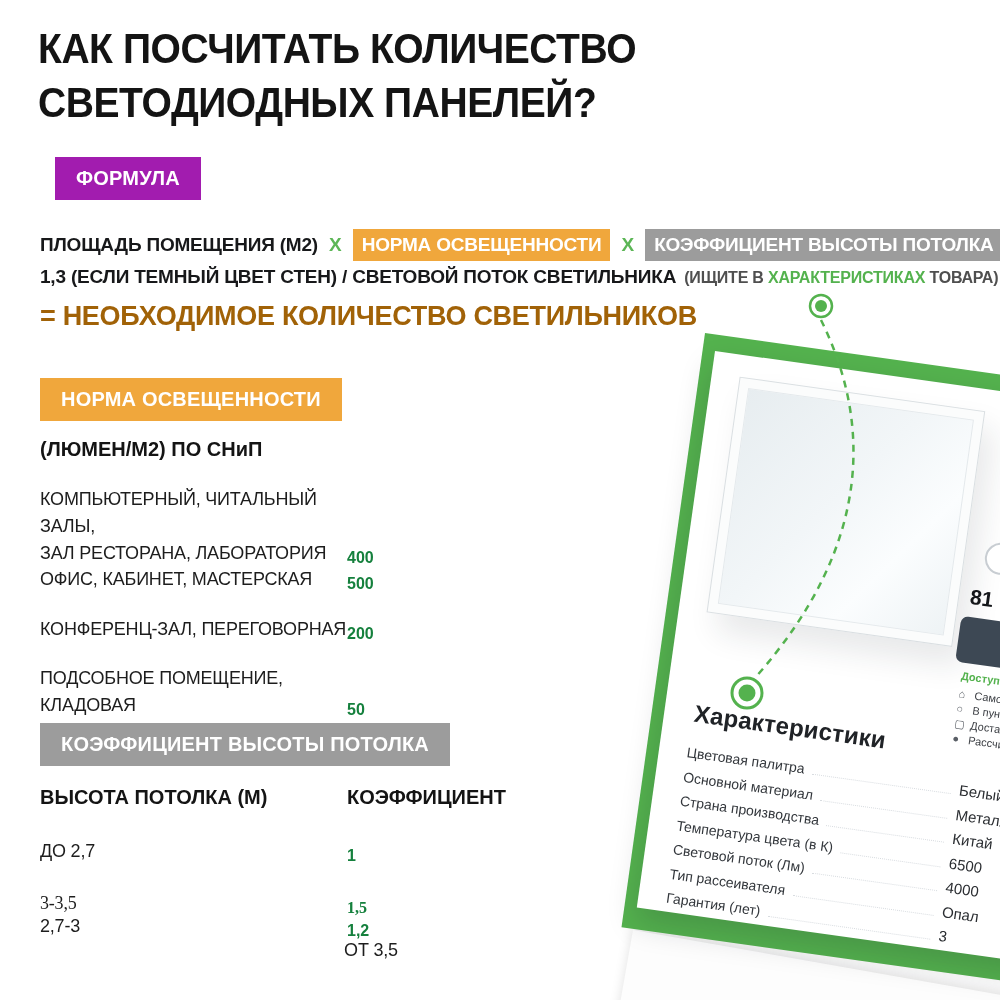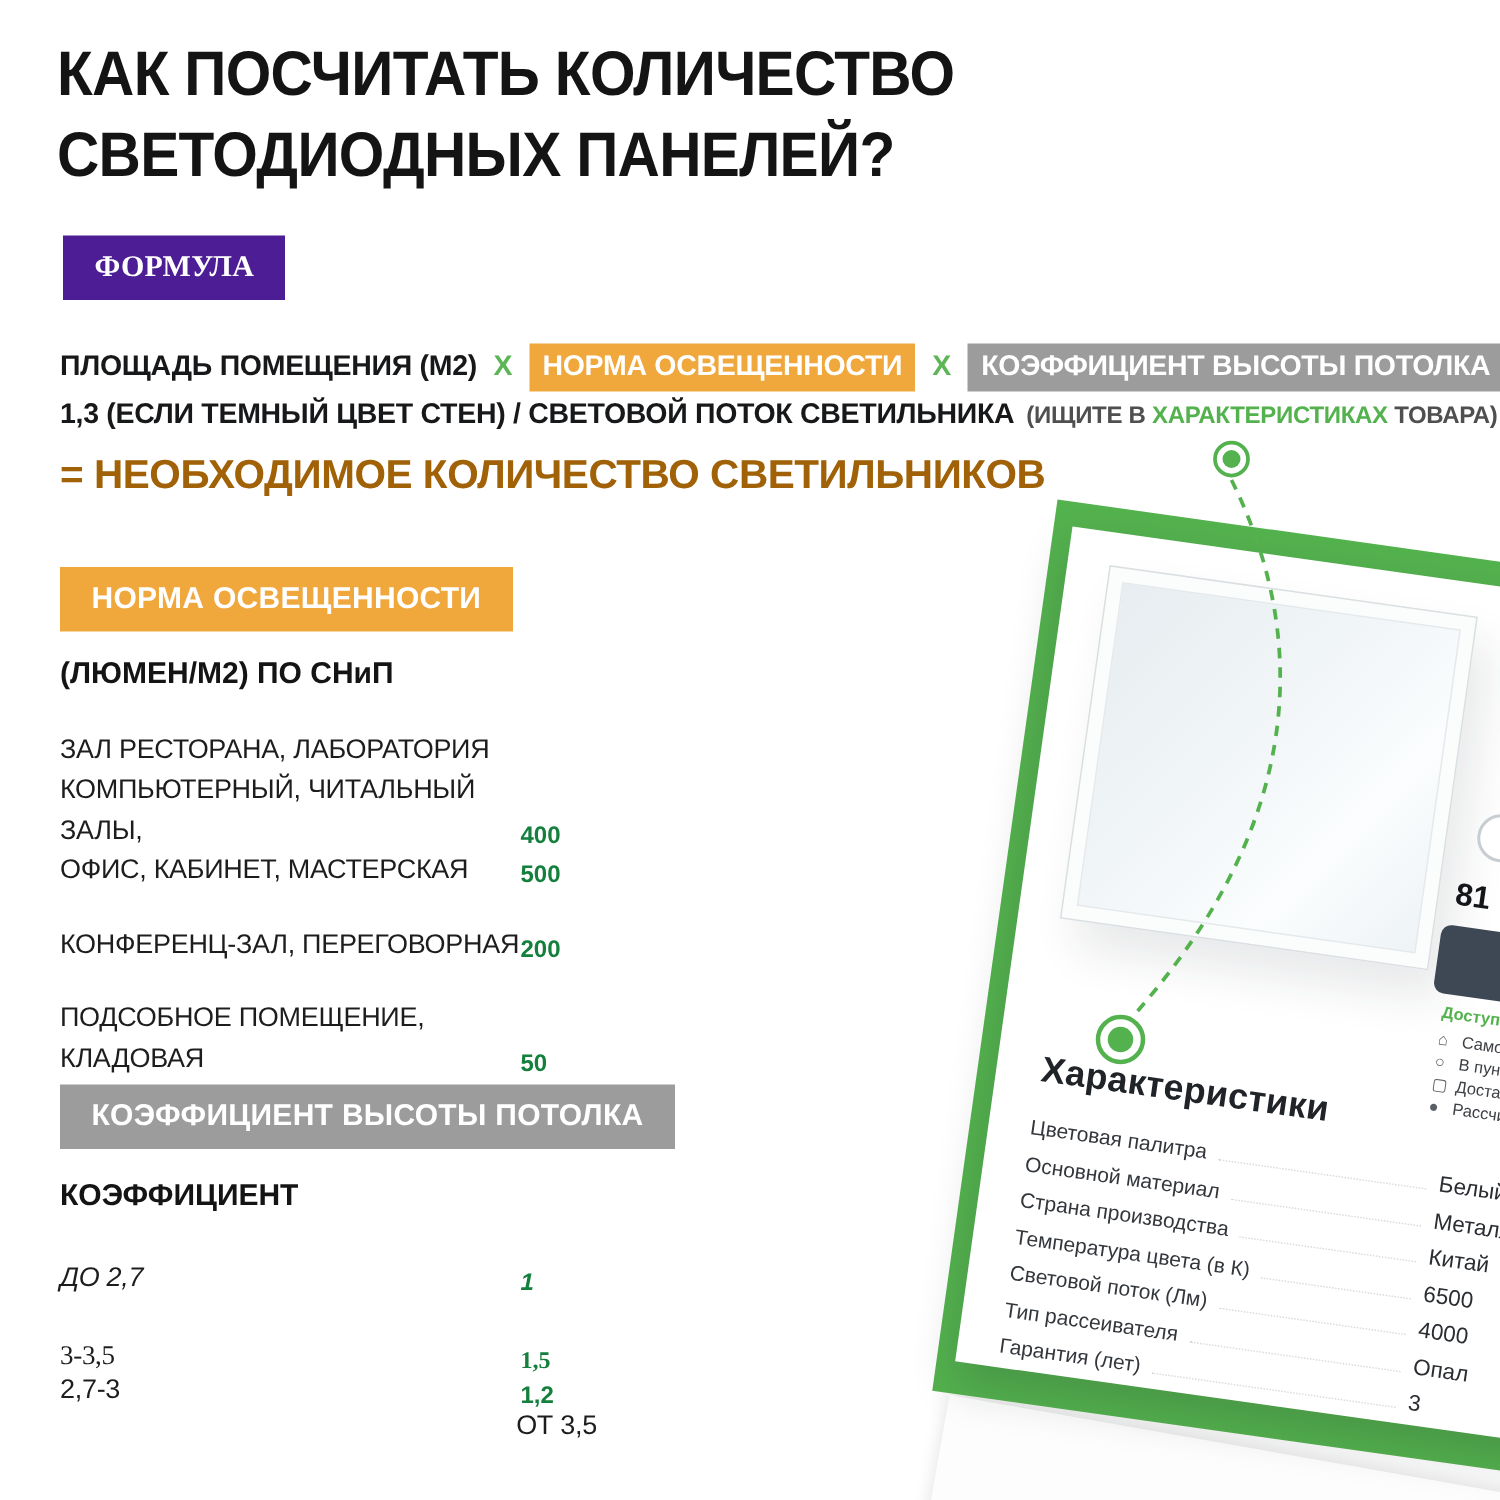--- a/index.html
+++ b/index.html
@@ -12,21 +12,21 @@
   
   .title {
     position:absolute; left:38px; top:22px;
     font-size:42px; font-weight:bold; line-height:54px; letter-spacing:-0.5px;
     color:#141414; transform:scaleX(0.93); transform-origin:left top; white-space:nowrap;
   }
   .badge {
     position:absolute; height:43px; line-height:43px; padding:0 21px;
     color:#ffffff; font-weight:bold; font-size:20px; letter-spacing:0.2px; white-space:nowrap;
   }
-  .badge-formula { top:157px; left:42px; background:#4c1d95;font-family:Liberation Serif, serif; }
+  .badge-formula { top:157px; left:55px; background:#a21caf; }
   .badge-norm    { top:378px; left:40px; background:#f0a73c; }
   .badge-coef    { top:723px; left:40px; background:#9c9c9c; }
 
   .f-line1 { position:absolute; left:40px; top:229px; width:960px; font-size:19px; font-weight:bold; letter-spacing:-0.2px; white-space:nowrap; }
   .f-line2 { position:absolute; left:40px; top:266px; width:960px; font-size:19px; font-weight:bold; letter-spacing:-0.2px; white-space:nowrap; }
   .f-x { color:#5cb656; margin:0 6px; }
   .chip { display:inline-block; padding:5px 9px; color:#fff; }
   .chip-orange { background:#f0a73c; }
   .chip-gray   { background:#9c9c9c; }
   .f-note { font-size:16px; color:#4f4f4f; margin-left:8px; }
@@ -35,21 +35,21 @@
 
   .tbl { position:absolute; left:40px; width:620px; }
   .tbl-norm { top:438px; height:270px; }
   .tbl-coef { top:786px; height:200px; }
   .tbl-head { position:absolute; top:0; left:0; width:100%; display:flex; font-size:20px; font-weight:bold; color:#141414; }
   .tbl-head .c1 { width:307px; }
   .t-row { position:absolute; left:0; width:100%; display:flex; align-items:flex-end; }
   .t-row .c1 { width:307px; font-size:18px; font-weight:normal; color:#1d1d1d; line-height:27px; letter-spacing:-0.2px; }
   .t-row .c2 { font-size:16px; font-weight:bold; color:#15803d; }
   .norm-r0 { top:48px; } .norm-r1 { top:128px; } .norm-r2 { top:178px; } .norm-r3 { top:227px; }
-  .coef-r0 { top:52px;font-style:italic; } .coef-r1 { top:84px;margin-top:43px; } .coef-r2 { top:104px;font-family:Liberation Serif, serif; } .coef-r3 { top:151px;justify-content:flex-end; }
+  .coef-r0 { top:52px; } .coef-r1 { top:84px;margin-top:43px; } .coef-r2 { top:104px;font-family:Liberation Serif, serif; } .coef-r3 { top:151px;justify-content:flex-end; }
 
   
   .sheet-white-bottom {
     position:absolute; left:633px; top:930px; width:600px; height:220px;
     background:#fdfdfd; transform:rotate(10deg); transform-origin:top left;
     box-shadow:0 -2px 12px rgba(0,0,0,0.12); z-index:1;
   }
   .sheet-green {
     position:absolute; left:705px; top:333px; width:430px; height:600px;
     background:#54b24e; transform:rotate(8deg); transform-origin:top left; z-index:2;
@@ -114,22 +114,22 @@
 <div class="f-result">= НЕОБХОДИМОЕ КОЛИЧЕСТВО СВЕТИЛЬНИКОВ</div>
 
 <div class="badge badge-norm">НОРМА ОСВЕЩЕННОСТИ</div>
 
 <div class="tbl tbl-norm">
   <div class="tbl-head">
     <div class="c2h">(ЛЮМЕН/М2) ПО СНиП</div>
   </div>
   <div class="t-row norm-r0">
     <div class="c1">
+      <div>КОМПЬЮТЕРНЫЙ, ЧИТАЛЬНЫЙ ЗАЛЫ,</div>
       <div>ЗАЛ РЕСТОРАНА, ЛАБОРАТОРИЯ</div>
-      <div>КОМПЬЮТЕРНЫЙ, ЧИТАЛЬНЫЙ ЗАЛЫ,</div>
     </div>
     <div class="c2">400</div>
   </div>
   <div class="t-row norm-r1">
     <div class="c1">ОФИС, КАБИНЕТ, МАСТЕРСКАЯ</div>
     <div class="c2">500</div>
   </div>
   <div class="t-row norm-r2">
     <div class="c1">КОНФЕРЕНЦ-ЗАЛ, ПЕРЕГОВОРНАЯ</div>
     <div class="c2">200</div>
@@ -137,20 +137,21 @@
   <div class="t-row norm-r3">
     <div class="c1">ПОДСОБНОЕ ПОМЕЩЕНИЕ, КЛАДОВАЯ</div>
     <div class="c2">50</div>
   </div>
 </div>
 
 <div class="badge badge-coef">КОЭФФИЦИЕНТ ВЫСОТЫ ПОТОЛКА</div>
 
 <div class="tbl tbl-coef">
   <div class="tbl-head">
+    <div class="c1">ВЫСОТА ПОТОЛКА (М)</div>
     <div class="c2h">КОЭФФИЦИЕНТ</div>
   </div>
   <div class="t-row coef-r0">
     <div class="c1">ДО 2,7</div>
     <div class="c2">1</div>
   </div>
   <div class="t-row coef-r1">
     <div class="c1">2,7-3</div>
     <div class="c2">1,2</div>
   </div>

